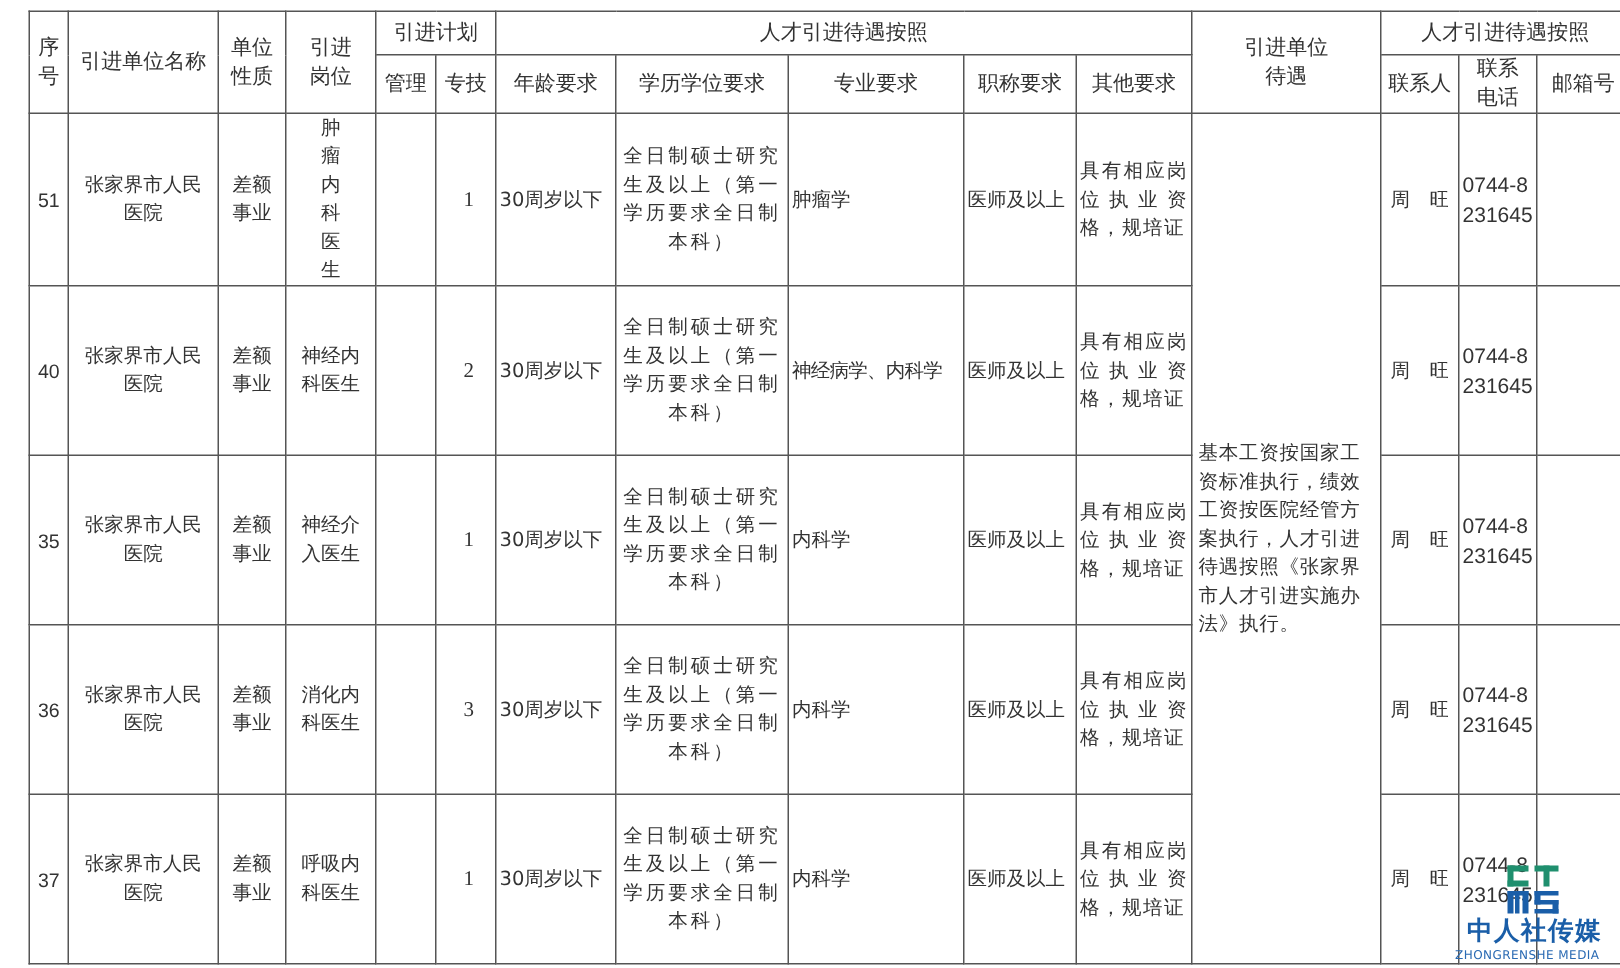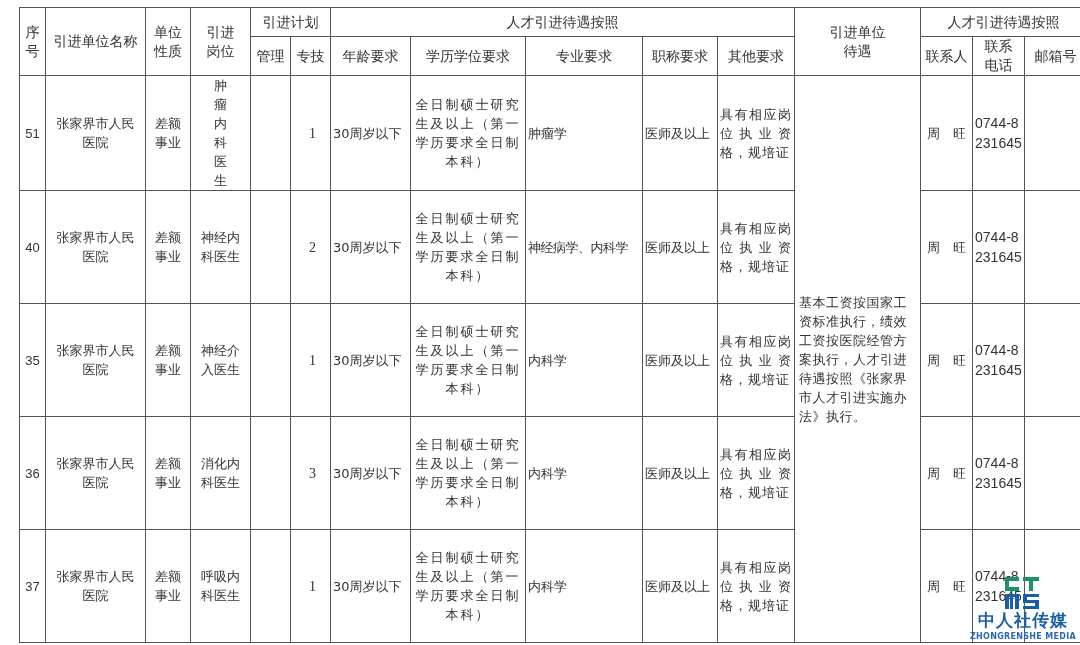--- a/index.html
+++ b/index.html
@@ -33,21 +33,21 @@
   .phone { font-family: Liberation Sans, sans-serif; font-size: 14px; line-height: 20px; word-break: break-all; }
   .benefit { text-align: left; padding: 0 4px !important; line-height: 19px; font-size: 13px; letter-spacing: 0.5px; }
   .logo {
     position: absolute; left: 970px; top: 576px; width: 106px; height: 72px;
     pointer-events: none;
   }
   .logo .mark { position: absolute; left: 34px; top: 0; width: 36px; height: 34px; }
   .logo .cn { position: absolute; left: 0; top: 33px; width: 106px; text-align: center;
               font-size: 17px; font-weight: bold; color: #1a5ea8; letter-spacing: 1px; }
   .logo .en { position: absolute; left: 0; top: 56px; width: 106px; text-align: left;
-              font-size: 8px; font-weight: bold; color: #2a6ab3; letter-spacing: 0.3px; }
+              font-size: 8px; font-weight: normal; color: #2a6ab3; letter-spacing: 0.3px; }
 </style>
 </head>
 <body>
 
 <table class="recruit">
   <colgroup>
     <col style="width:26px">
       <col style="width:100px">
       <col style="width:45px">
       <col style="width:60px">

